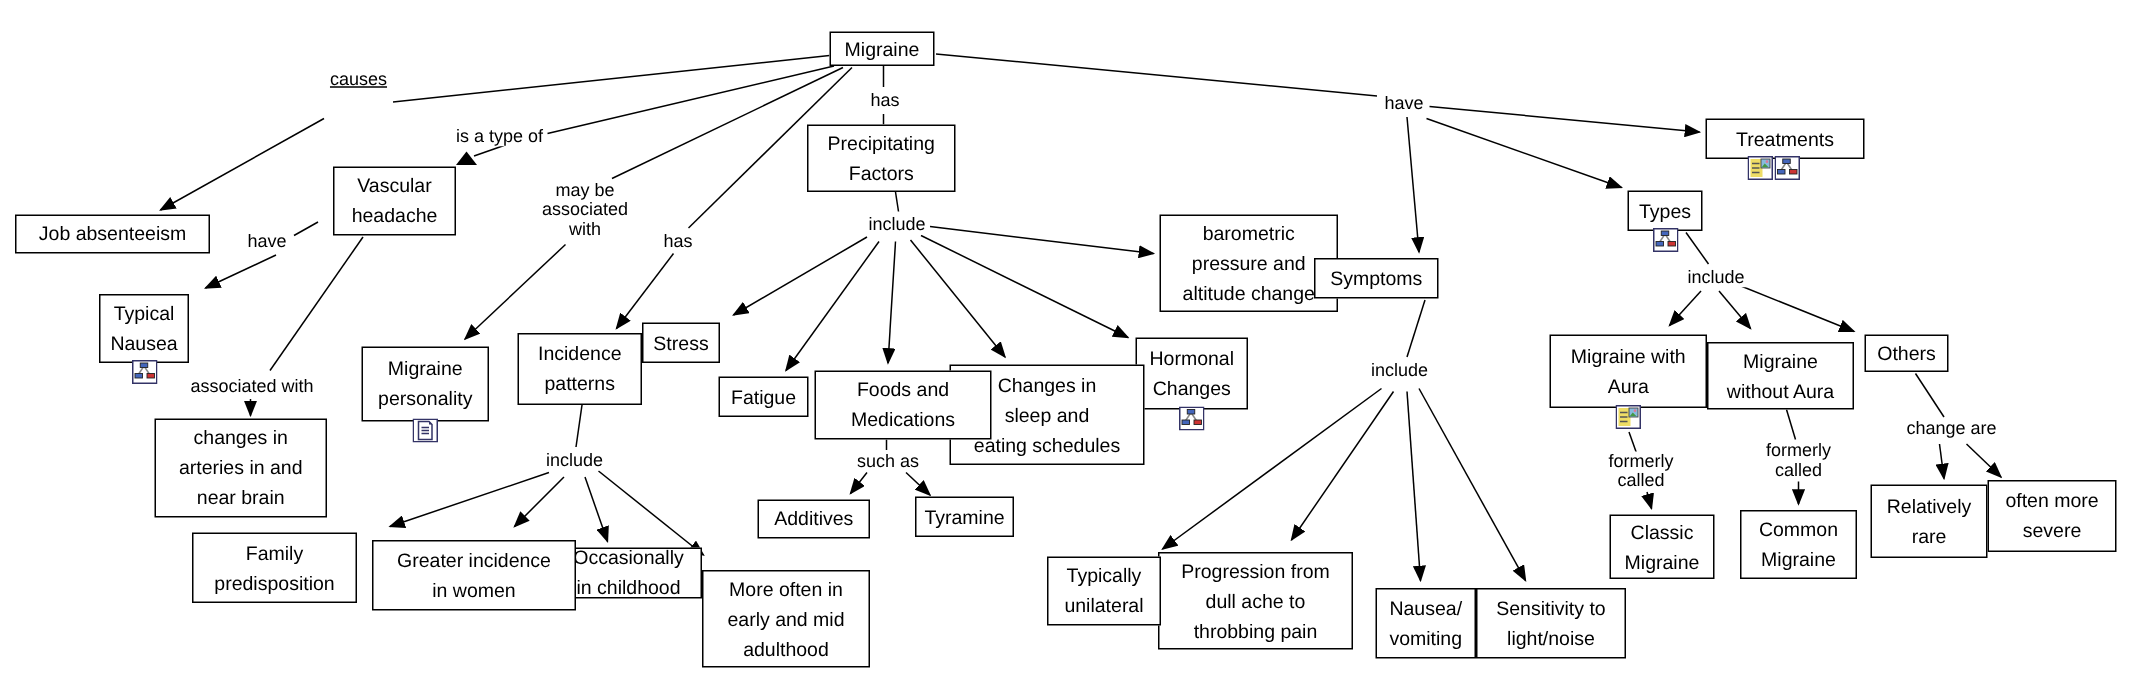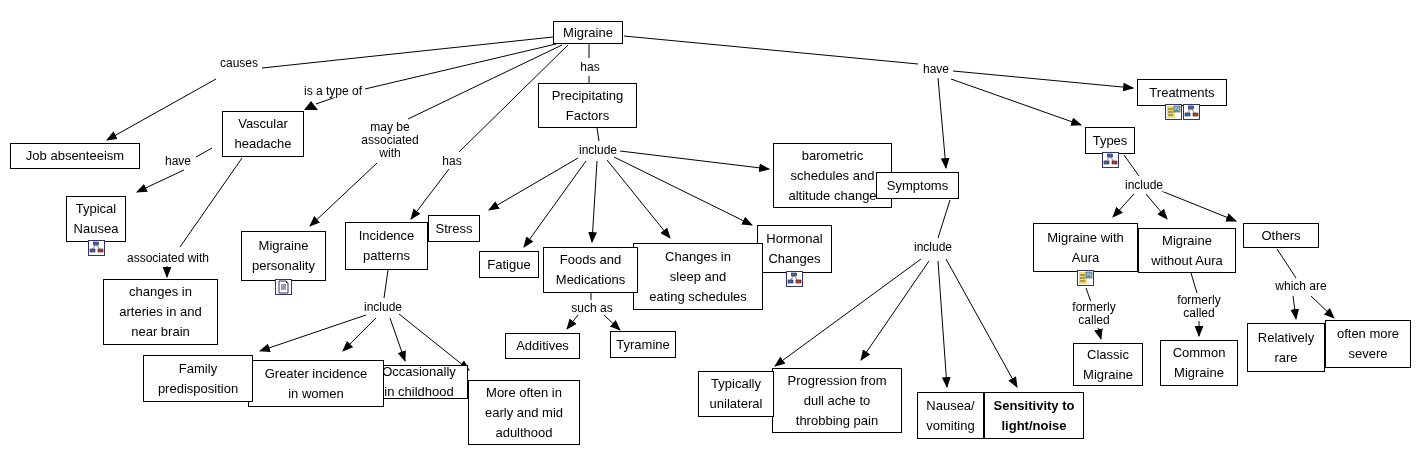--- a/index.html
+++ b/index.html
@@ -76,44 +76,44 @@
       <line x1="1277" y1="249" x2="1296" y2="278" stroke="#000000" stroke-width="1"></line>
       <line x1="1293" y1="296" x2="1296" y2="319" stroke="#000000" stroke-width="1" marker-end="url(#arw)"></line>
       <line x1="1311" y1="296" x2="1334" y2="318" stroke="#000000" stroke-width="1" marker-end="url(#arw)"></line>
       <line x1="212" y1="148" x2="196" y2="157" stroke="#000000" stroke-width="1"></line>
       <line x1="184" y1="170" x2="137" y2="192" stroke="#000000" stroke-width="1" marker-end="url(#arw)"></line>
       <line x1="242" y1="158" x2="180" y2="247" stroke="#000000" stroke-width="1"></line>
       <line x1="167" y1="266" x2="167" y2="277" stroke="#000000" stroke-width="1" marker-end="url(#arw)"></line>
       <polygon points="304,110 318,110 311,101" fill="#000000"></polygon>
     </svg>
   <div id="labels-layer">
-      <div class="link-label" style="left: 239px; top: 63px;">causes</div>
+      <div class="link-label" style="left: 239px; top: 53px; text-decoration: underline;">causes</div>
       <div class="link-label" style="left: 333px; top: 91px;">is a type of</div>
       <div class="link-label" style="left: 590px; top: 67px;">has</div>
       <div class="link-label" style="left: 390px; top: 140px;">may be
 associated
 with</div>
       <div class="link-label" style="left: 452px; top: 161px;">has</div>
       <div class="link-label" style="left: 178px; top: 161px;">have</div>
       <div class="link-label" style="left: 168px; top: 258px; text-align: center;">associated with</div>
       <div class="link-label" style="left: 598px; top: 150px;">include</div>
       <div class="link-label" style="left: 592px; top: 308px;">such as</div>
       <div class="link-label" style="left: 383px; top: 307px;">include</div>
       <div class="link-label" style="left: 936px; top: 69px;">have</div>
       <div class="link-label" style="left: 933px; top: 247px;">include</div>
       <div class="link-label" style="left: 1144px; top: 185px;">include</div>
       <div class="link-label" style="left: 1094px; top: 314px;">formerly
 called</div>
       <div class="link-label" style="left: 1199px; top: 307px;">formerly
 called</div>
-      <div class="link-label" style="left: 1301px; top: 286px;">which are</div>
+      <div class="link-label" style="left: 1301px; top: 286px;">change are</div>
     </div>
   <div id="nodes-layer">
       <div class="node" style="left: 773px; top: 143px; width: 119px; height: 65px;"><span>barometric
-schedules and
+pressure and
 altitude change</span></div>
       <div class="node" style="left: 538px; top: 83px; width: 99px; height: 45px;"><span>Precipitating
 Factors</span></div>
       <div class="node" style="left: 553px; top: 21px; width: 70px; height: 23px;"><span>Migraine</span></div>
       <div class="node" style="left: 10px; top: 143px; width: 130px; height: 26px;"><span>Job absenteeism</span></div>
       <div class="node" style="left: 222px; top: 111px; width: 82px; height: 46px;"><span>Vascular
 headache</span></div>
       <div class="node" style="left: 66px; top: 196px; width: 60px; height: 46px;"><span>Typical
 Nausea</span></div>
       <div class="icon-row" style="left: 87.5px; top: 240px;">
@@ -159,44 +159,44 @@
             <line x1="8" y1="4" x2="12" y2="10" stroke="#888" stroke-width="1"></line>
             <rect x="5.5" y="2" width="5" height="3" fill="#4466bb" stroke="#222" stroke-width="0.6"></rect>
             <rect x="2" y="9" width="5" height="3" fill="#4466bb" stroke="#222" stroke-width="0.6"></rect>
             <rect x="10" y="9" width="5" height="3" fill="#cc3333" stroke="#222" stroke-width="0.6"></rect>
           </svg>
         </span>
       </div>
       <div class="node" style="left: 633px; top: 243px; width: 130px; height: 67px;"><span>Changes in
 sleep and
 eating schedules</span></div>
-      <div class="node" style="left: 543px; top: 247px; width: 95px; height: 46px;"><span>Foods and
+      <div class="node" style="left: 543px; top: 247px; width: 118px; height: 46px;"><span>Foods and
 Medications</span></div>
       <div class="node" style="left: 505px; top: 333px; width: 75px; height: 26px;"><span>Additives</span></div>
       <div class="node" style="left: 610px; top: 331px; width: 66px; height: 27px;"><span>Tyramine</span></div>
       <div class="node" style="left: 370px; top: 365px; width: 98px; height: 34px;"><span>Occasionally
 in childhood</span></div>
       <div class="node" style="left: 248px; top: 360px; width: 136px; height: 47px;"><span>Greater incidence
 in women</span></div>
-      <div class="node" style="left: 143px; top: 355px; width: 110px; height: 47px;"><span>Family
+      <div class="node" style="left: 128px; top: 355px; width: 110px; height: 47px;"><span>Family
 predisposition</span></div>
       <div class="node" style="left: 468px; top: 380px; width: 112px; height: 65px;"><span>More often in
 early and mid
 adulthood</span></div>
       <div class="node" style="left: 876px; top: 172px; width: 83px; height: 27px;"><span>Symptoms</span></div>
       <div class="node" style="left: 772px; top: 368px; width: 130px; height: 65px;"><span>Progression from
 dull ache to
 throbbing pain</span></div>
       <div class="node" style="left: 698px; top: 371px; width: 76px; height: 46px;"><span>Typically
 unilateral</span></div>
-      <div class="node" style="left: 984px; top: 392px; width: 100px; height: 47px; font-weight: bold;"><span>Sensitivity to
+      <div class="node" style="left: 984px; top: 392px; width: 100px; height: 47px;"><span>Sensitivity to
 light/noise</span></div>
       <div class="node" style="left: 917px; top: 392px; width: 67px; height: 47px;"><span>Nausea/
 vomiting</span></div>
-      <div class="node" style="left: 1137px; top: 79px; width: 90px; height: 27px;"><span>Treatments</span></div>
+      <div class="node" style="left: 1137px; top: 79px; width: 106px; height: 27px;"><span>Treatments</span></div>
       <div class="icon-row" style="left: 1164.5px; top: 104px;">
         <span>
           <svg class="res-icon" viewBox="0 0 17 16">
             <rect x="0.5" y="0.5" width="16" height="15" fill="#fff" stroke="#333366"></rect>
             <rect x="2" y="2" width="8" height="12" fill="#eedd66"></rect>
             <line x1="3" y1="5" x2="8" y2="5" stroke="#555" stroke-width="1"></line>
             <line x1="3" y1="8" x2="8" y2="8" stroke="#555" stroke-width="1"></line>
             <line x1="3" y1="11" x2="8" y2="11" stroke="#555" stroke-width="1"></line>
             <rect x="9" y="2" width="6" height="6" fill="#88bbdd" stroke="#444" stroke-width="0.6"></rect>
             <path d="M9.5,7.5 l2,-2.5 l2.5,2.5 z" fill="#449944"></path>
@@ -238,21 +238,21 @@
             <rect x="2" y="2" width="8" height="12" fill="#eedd66"></rect>
             <line x1="3" y1="5" x2="8" y2="5" stroke="#555" stroke-width="1"></line>
             <line x1="3" y1="8" x2="8" y2="8" stroke="#555" stroke-width="1"></line>
             <line x1="3" y1="11" x2="8" y2="11" stroke="#555" stroke-width="1"></line>
             <rect x="9" y="2" width="6" height="6" fill="#88bbdd" stroke="#444" stroke-width="0.6"></rect>
             <path d="M9.5,7.5 l2,-2.5 l2.5,2.5 z" fill="#449944"></path>
             <circle cx="13" cy="3.8" r="0.9" fill="#dd7799"></circle>
           </svg>
         </span>
       </div>
-      <div class="node" style="left: 1243px; top: 223px; width: 76px; height: 25px; align-items: center;"><span>Others</span></div>
+      <div class="node" style="left: 1243px; top: 223px; width: 56px; height: 25px; align-items: center;"><span>Others</span></div>
       <div class="node" style="left: 1073px; top: 343px; width: 70px; height: 43px;"><span>Classic
 Migraine</span></div>
       <div class="node" style="left: 1160px; top: 340px; width: 78px; height: 46px;"><span>Common
 Migraine</span></div>
       <div class="node" style="left: 1325px; top: 320px; width: 86px; height: 48px;"><span>often more
 severe</span></div>
       <div class="node" style="left: 1247px; top: 323px; width: 78px; height: 49px;"><span>Relatively
 rare</span></div>
     </div>
 </div>

